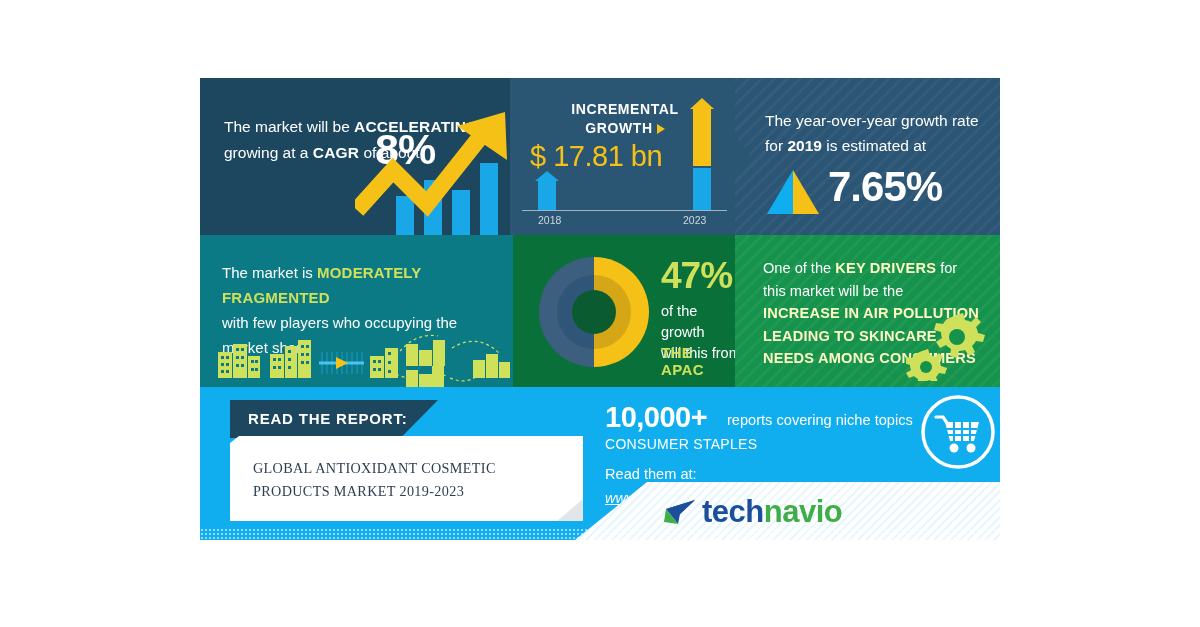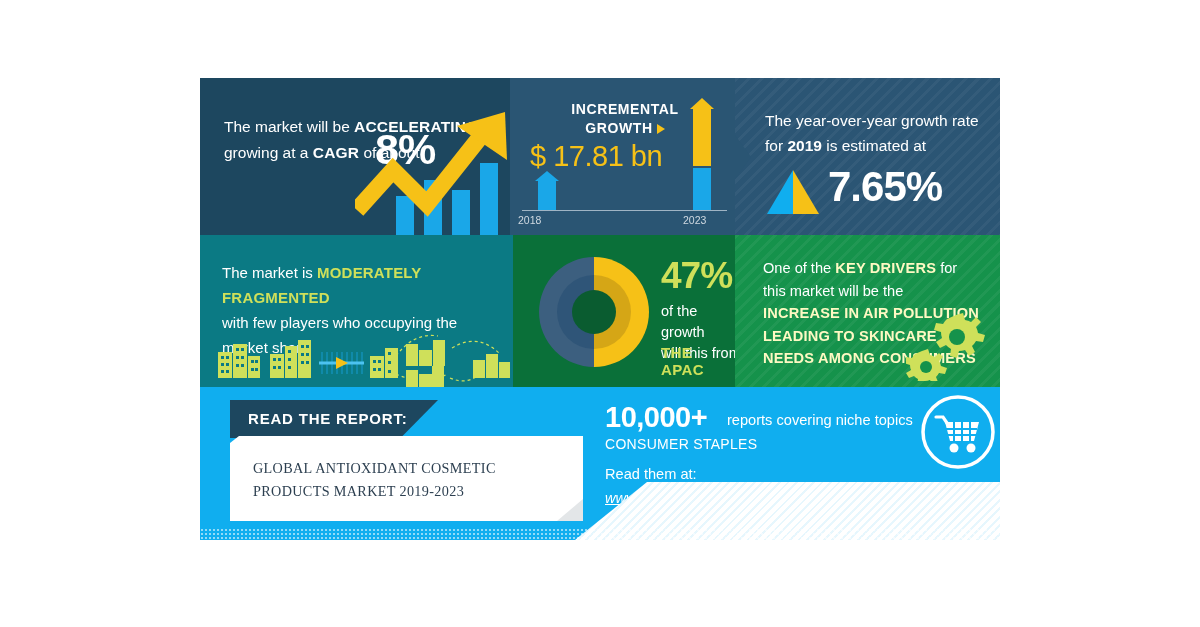--- a/index.html
+++ b/index.html
@@ -24,21 +24,21 @@
   .bar{position:absolute;bottom:0;width:18px;background:#1aa7e8;}
 
   .arrowup{position:absolute;left:155px;top:20px;width:160px;height:140px;}
 
   .incr-title{position:absolute;left:20px;top:22px;width:190px;text-align:center;color:#ffffff;font-size:14px;font-weight:bold;line-height:19px;letter-spacing:.6px;}
   .tri-right{display:inline-block;width:0;height:0;border-top:5px solid transparent;border-bottom:5px solid transparent;border-left:8px solid #f6c117;vertical-align:middle;margin-left:4px;}
   .incr-value{position:absolute;left:20px;top:62px;width:200px;color:#f6c117;font-size:29px;font-weight:normal;letter-spacing:-.5px;}
 
   .axisline{position:absolute;left:12px;top:132px;width:205px;height:1px;background:#9fb4c4;}
   .yr{position:absolute;top:136px;color:#cfd9e1;font-size:10.5px;}
-  .yr1{left:8px;} .yr2{left:173px;}
+  .yr1{left:28px;} .yr2{left:173px;}
   .barA{position:absolute;left:28px;top:102px;width:18px;height:30px;background:#1aa7e8;}
   .barA:before{content:"";position:absolute;left:-3px;top:-9px;width:0;height:0;border-left:12px solid transparent;border-right:12px solid transparent;border-bottom:10px solid #1aa7e8;}
   .barB-wrap{position:absolute;left:183px;top:30px;width:18px;height:102px;}
   .barB-top{position:absolute;left:0;top:0;width:18px;height:58px;background:#f6c117;}
   .barB-top:before{content:"";position:absolute;left:-3px;top:-10px;width:0;height:0;border-left:12px solid transparent;border-right:12px solid transparent;border-bottom:11px solid #f6c117;}
   .barB-bot{position:absolute;left:0;bottom:0;width:18px;height:42px;background:#1aa7e8;}
 
   .yoy-text{position:absolute;left:30px;top:30px;width:215px;color:#ffffff;font-size:15.5px;line-height:25px;}
   .yoy-text b{font-weight:bold;}
   .yoy-big{position:absolute;left:93px;top:88px;color:#ffffff;font-size:42px;font-weight:bold;letter-spacing:-1px;line-height:1;}
@@ -302,18 +302,27 @@
         <line x1="35" y1="29" x2="35" y2="48"></line>
             <line x1="43" y1="29" x2="43" y2="48"></line>
         <line x1="51" y1="29" x2="51" y2="48"></line>
       </g>
       <circle cx="35" cy="55" r="4.5" fill="#ffffff"></circle>
       <circle cx="52" cy="55" r="4.5" fill="#ffffff"></circle>
     </svg>
 
     <div class="logo-plate"></div>
     <div class="logo-plate-stripe"></div>
+    <div class="logo">
+      <svg class="logo-mark" viewBox="0 0 34 28">
+        <polygon points="33,2 4,11 18,16" fill="#1b4f9c"></polygon>
+        <polygon points="33,2 18,16 16,26 4,11" fill="#1b4f9c"></polygon>
+        <polygon points="4,11 16,26 2,24" fill="#3fae49"></polygon>
+      </svg>
+      <span class="logo-tech">tech</span>
+          <span class="logo-navio">navio</span>
+    </div>
 
     <div class="dots"></div>
   </div>
 
  </div>
 </div>
 
 </body></html>

